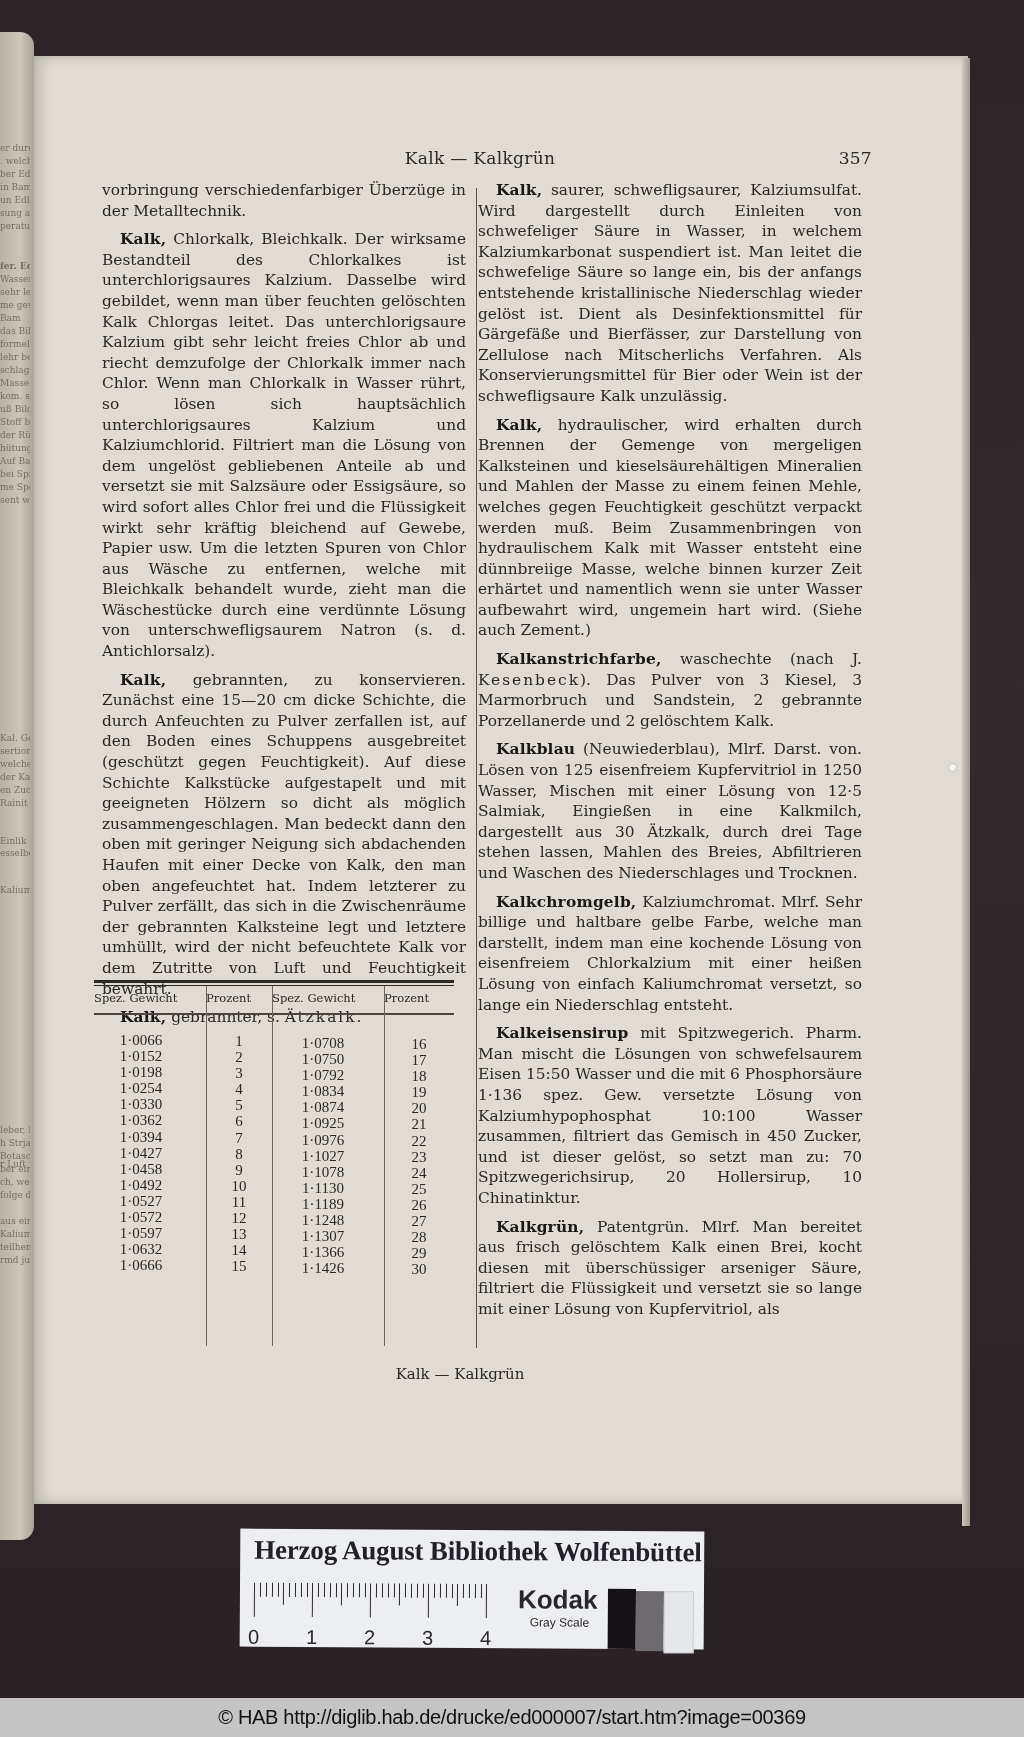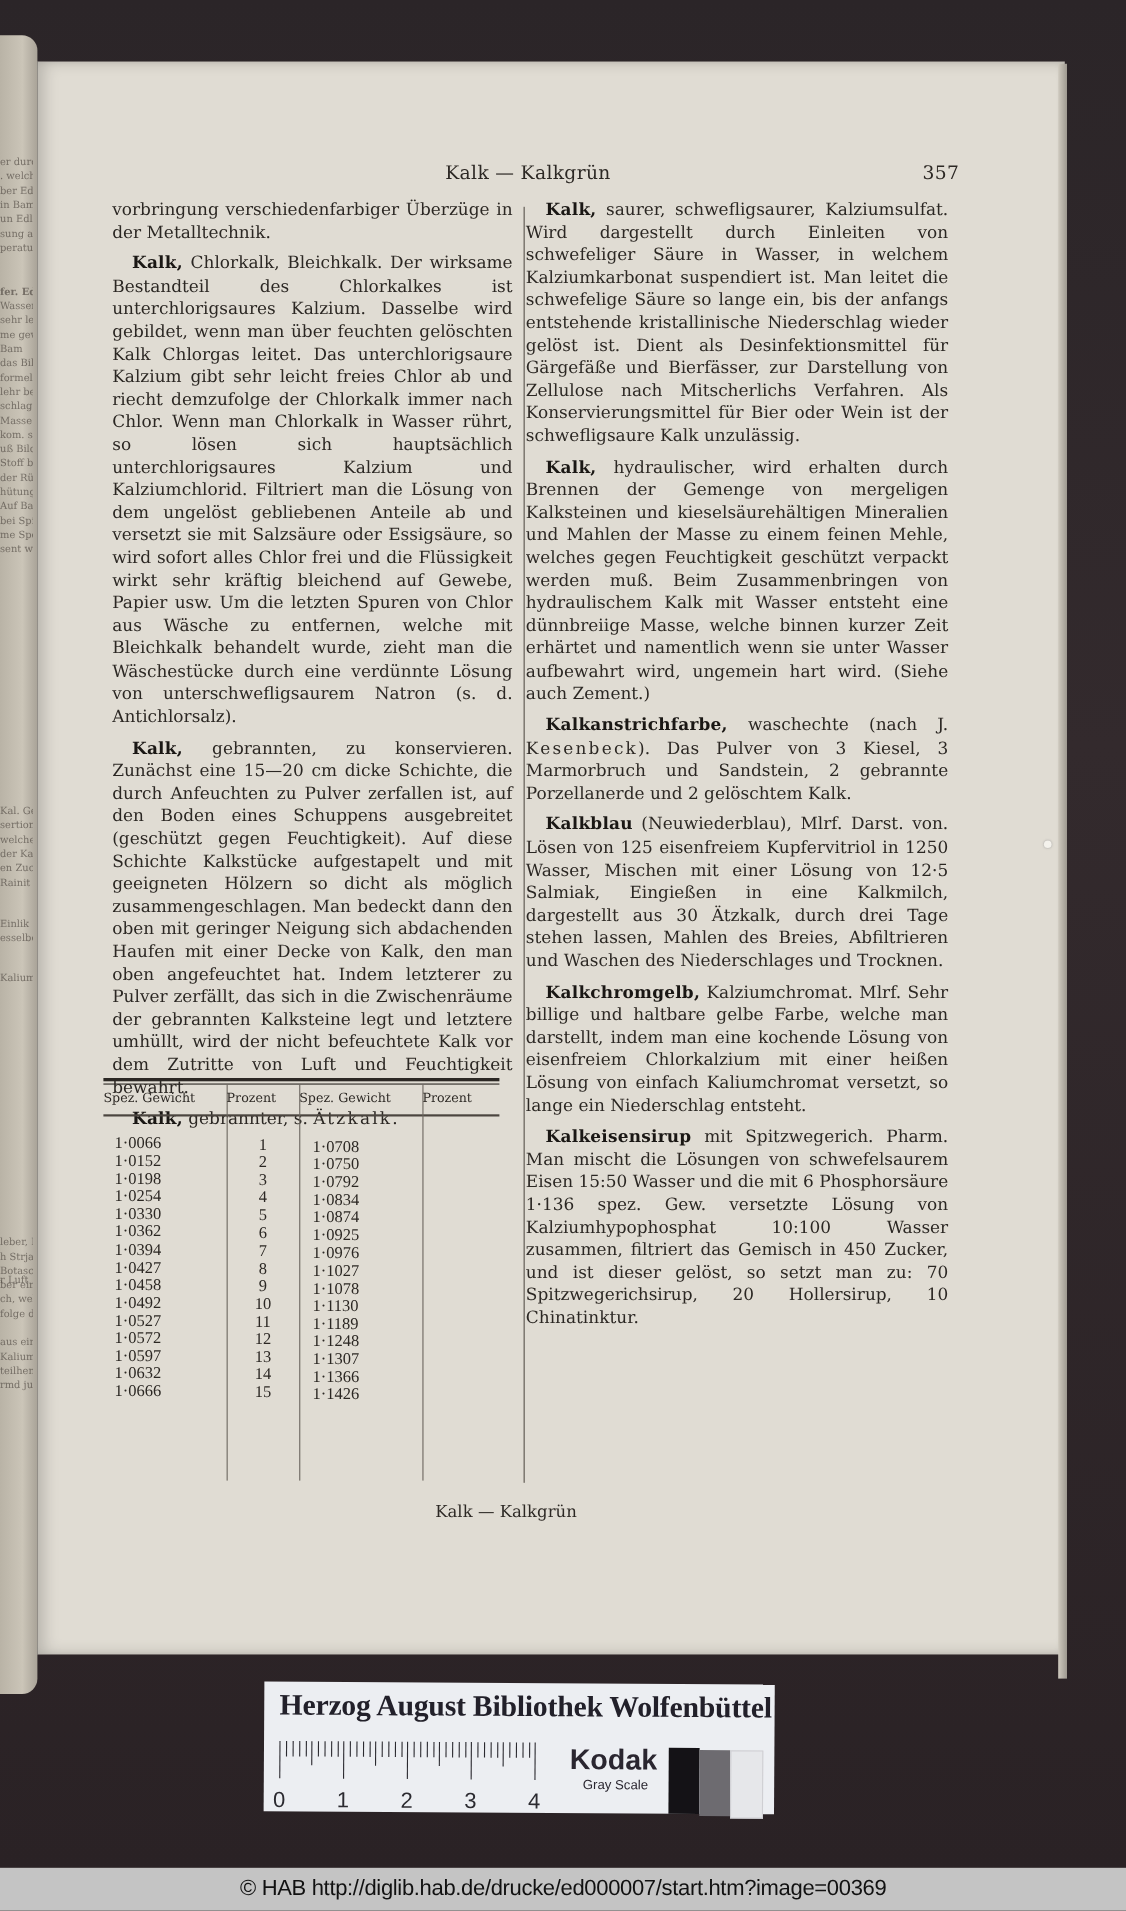--- a/index.html
+++ b/index.html
@@ -63,21 +63,21 @@
   .tbl-vline { position: absolute; top: 6px; width: 1px; height: 360px; background: #6c665f; }
   .tbl-head {
     position: absolute; top: 11px; font-size: 11.5px; color: #2c2824; text-align: left;
     font-family: "DejaVu Serif", serif;
   }
   .tbl-col {
     position: absolute; top: 52px; font-size: 15px; line-height: 16.1px; color: #2b2723;
     font-family: "Liberation Serif", serif;
   }
   .tbl-col div { height: 16.1px; }
-  .c-gew { text-align: left; }
+  .c-gew { text-align: center; }
   .c-pro { text-align: center; }
 
   .running-foot {
     position: absolute; top: 1365px; left: 360px; width: 200px; text-align: center;
     font-size: 15px; color: #2c2824; font-family: "DejaVu Serif", serif;
   }
   .margin-dot {
     position: absolute; left: 949px; top: 764px; width: 7px; height: 7px; border-radius: 50%;
     background: #f4f2ec; box-shadow: 0 0 2px #999;
   }
@@ -253,20 +253,37 @@
     <div>1·0976</div>
     <div>1·1027</div>
     <div>1·1078</div>
     <div>1·1130</div>
     <div>1·1189</div>
     <div>1·1248</div>
     <div>1·1307</div>
     <div>1·1366</div>
     <div>1·1426</div>
   </div>
+  <div class="tbl-col c-pro" style="left:290px;width:70px;top:56px">
+    <div>16</div>
+    <div>17</div>
+    <div>18</div>
+    <div>19</div>
+    <div>20</div>
+    <div>21</div>
+    <div>22</div>
+    <div>23</div>
+    <div>24</div>
+    <div>25</div>
+    <div>26</div>
+    <div>27</div>
+    <div>28</div>
+    <div>29</div>
+    <div>30</div>
+  </div>
 </div>
 
 <div class="col-divider"></div>
 
 <div class="column col-right">
   <p>
     <span class="lemma">Kalk,</span>
     <span>saurer, schwefligsaurer, Kalziumsulfat. Wird dargestellt durch Einleiten von schwefeliger Säure in Wasser, in welchem Kalziumkarbonat suspendiert ist. Man leitet die schwefelige Säure so lange ein, bis der anfangs entstehende kristallinische Niederschlag wieder gelöst ist. Dient als Desinfektionsmittel für Gärgefäße und Bierfässer, zur Darstellung von Zellulose nach Mitscherlichs Verfahren. Als Konservierungsmittel für Bier oder Wein ist der schwefligsaure Kalk unzulässig.</span>
   </p>
   <p>
@@ -282,20 +299,24 @@
     <span class="lemma">Kalkblau</span>
     <span>(Neuwiederblau), Mlrf. Darst. von. Lösen von 125 eisenfreiem Kupfervitriol in 1250 Wasser, Mischen mit einer Lösung von 12·5 Salmiak, Eingießen in eine Kalkmilch, dargestellt aus 30 Ätzkalk, durch drei Tage stehen lassen, Mahlen des Breies, Abfiltrieren und Waschen des Niederschlages und Trocknen.</span>
   </p>
   <p>
     <span class="lemma">Kalkchromgelb,</span>
     <span>Kalziumchromat. Mlrf. Sehr billige und haltbare gelbe Farbe, welche man darstellt, indem man eine kochende Lösung von eisenfreiem Chlorkalzium mit einer heißen Lösung von einfach Kaliumchromat versetzt, so lange ein Niederschlag entsteht.</span>
   </p>
   <p>
     <span class="lemma">Kalkeisensirup</span>
     <span>mit Spitzwegerich. Pharm. Man mischt die Lösungen von schwefelsaurem Eisen 15:50 Wasser und die mit 6 Phosphorsäure 1·136 spez. Gew. versetzte Lösung von Kalziumhypophosphat 10:100 Wasser zusammen, filtriert das Gemisch in 450 Zucker, und ist dieser gelöst, so setzt man zu: 70 Spitzwegerichsirup, 20 Hollersirup, 10 Chinatinktur.</span>
+  </p>
+  <p>
+    <span class="lemma">Kalkgrün,</span>
+    <span>Patentgrün. Mlrf. Man bereitet aus frisch gelöschtem Kalk einen Brei, kocht diesen mit überschüssiger arseniger Säure, filtriert die Flüssigkeit und versetzt sie so lange mit einer Lösung von Kupfervitriol, als</span>
   </p>
 </div>
 
 <div class="running-foot">Kalk — Kalkgrün</div>
 <div class="margin-dot"></div>
 
 <div class="scale-card">
   <div class="scale-title">Herzog August Bibliothek Wolfenbüttel</div>
   <div class="ruler">
     <div class="tick" style="left:0;height:34px"></div>

